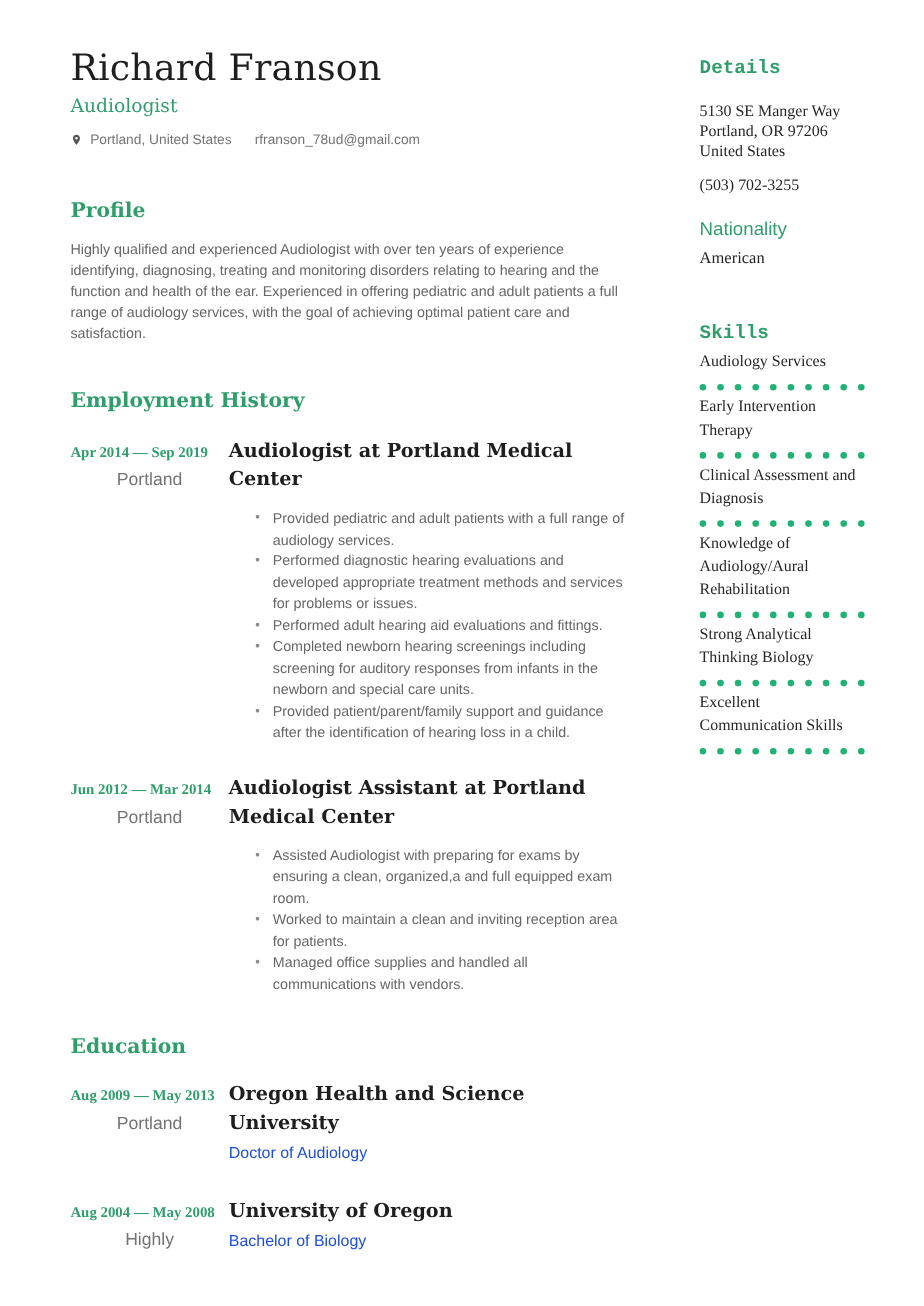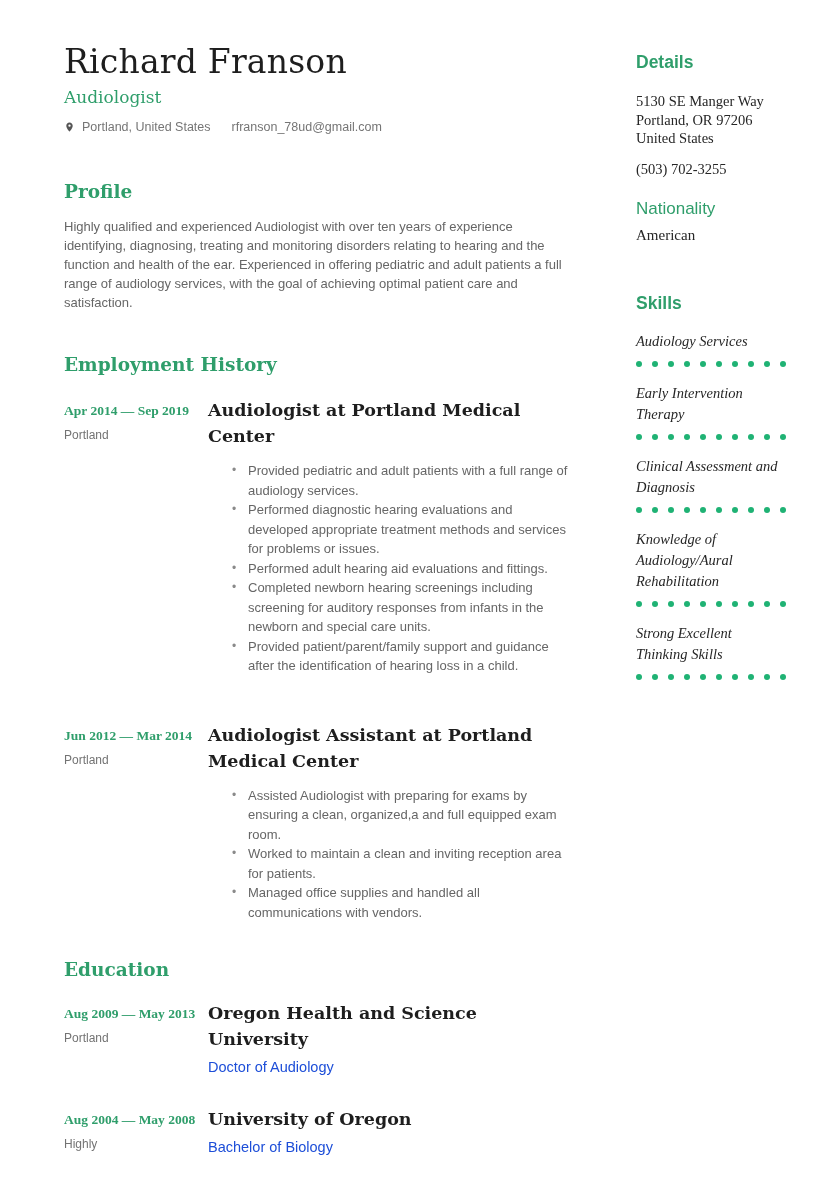--- a/index.html
+++ b/index.html
@@ -39,28 +39,28 @@
   .sh-profile{margin-top:46px;}
   .sh-employment{margin-top:41px;}
   .sh-education{margin-top:36px;}
 
   .profile-text{
     margin-top:13px;font-size:13px;line-height:19px;color:var(--body);
   }
 
   .entry{display:grid;grid-template-columns:144px 1fr;}
   .entry.job1{margin-top:20px;}
-  .entry.job2{margin-top:46px;}
+  .entry.job2{margin-top:28px;}
   .entry.edu{margin-top:18px;}
   .entry.edu2{margin-top:30px;}
   .entry-date{
     font-family:"Liberation Serif",serif;font-size:13.5px;font-weight:600;
     color:var(--accent);line-height:17px;padding-top:5px;
   }
-  .entry-city{font-size:12px;color:#737373;margin-top:9px;}
+  .entry-city{font-size:16px;color:#737373;margin-top:9px;text-align:center;}
   .entry-title{
     font-family:"DejaVu Serif",serif;font-size:17.5px;font-weight:700;
     color:var(--dark);line-height:26px;
   }
   .bullets{list-style:none;margin-top:12px;}
   .bullets li{
     position:relative;padding-left:16px;font-size:13px;line-height:19.5px;
     color:var(--body);
   }
   .bullets{padding-left:24px;}
@@ -68,38 +68,38 @@
     content:"\2022";position:absolute;left:0;top:0;color:#8a8a8a;font-size:12px;
   }
   .degree{
     font-family:Liberation Sans, sans-serif;font-size:14.5px;color:#1d4ed8;
     margin-top:6px;line-height:18px;
   }
 
   
   .sidebar{position:absolute;left:636px;top:50px;width:150px;}
   .sb-heading{
-    font-family:Liberation Sans, sans-serif;font-size:17.5px;font-weight:600;
+    font-family:Liberation Mono, monospace;font-size:17.5px;font-weight:600;
     color:var(--accent);line-height:24px;
   }
   .address{
     margin-top:18px;font-family:"Liberation Serif",serif;font-size:14.5px;
     color:var(--serif-dark);line-height:18.5px;
   }
   .phone{
     margin-top:12px;font-family:"Liberation Serif",serif;font-size:14.5px;
     color:var(--serif-dark);line-height:18px;
   }
   .nat-label{margin-top:21px;font-size:17px;color:var(--accent);}
   .nat-value{
     margin-top:8px;font-family:"Liberation Serif",serif;font-size:15px;
     color:var(--serif-dark);
   }
   .sb-skills{margin-top:47px;}
-  .skill{margin-top:16px;font-style:italic;}
+  .skill{margin-top:4px;}
   .skill-name{
     font-family:"Liberation Serif",serif;font-size:14.5px;color:var(--serif-dark);
     line-height:21px;
   }
   .skill-dots{
     display:flex;justify-content:space-between;width:150px;margin-top:9px;margin-bottom:5px;
   }
   .dot{width:6px;height:6px;border-radius:50%;background:#d8d8d8;}
   .dot.on{background:var(--dot);}
 </style>
@@ -257,21 +257,36 @@
           <span class="dot on"></span>
           <span class="dot on"></span>
           <span class="dot on"></span>
           <span class="dot on"></span>
           <span class="dot on"></span>
           <span class="dot on"></span>
           <span class="dot on"></span>
         </div>
     </div>
     <div class="skill">
-      <div class="skill-name">Strong Excellent Thinking Skills</div>
+      <div class="skill-name">Strong Analytical Thinking Biology</div>
+      <div class="skill-dots">
+          <span class="dot on"></span>
+          <span class="dot on"></span>
+          <span class="dot on"></span>
+          <span class="dot on"></span>
+          <span class="dot on"></span>
+          <span class="dot on"></span>
+          <span class="dot on"></span>
+          <span class="dot on"></span>
+          <span class="dot on"></span>
+          <span class="dot on"></span>
+        </div>
+    </div>
+    <div class="skill">
+      <div class="skill-name">Excellent Communication Skills</div>
       <div class="skill-dots">
           <span class="dot on"></span>
           <span class="dot on"></span>
           <span class="dot on"></span>
           <span class="dot on"></span>
           <span class="dot on"></span>
           <span class="dot on"></span>
           <span class="dot on"></span>
           <span class="dot on"></span>
           <span class="dot on"></span>

